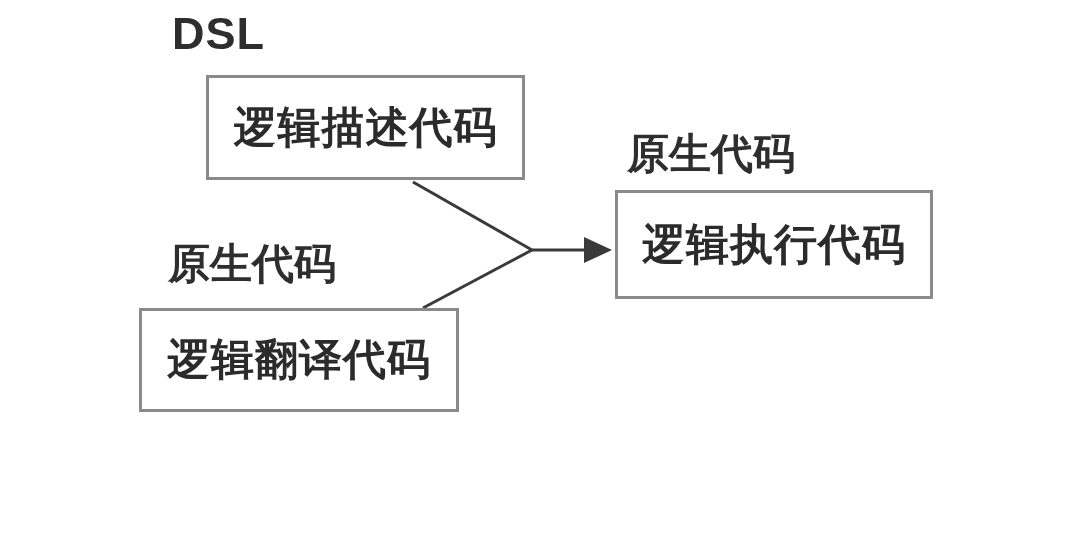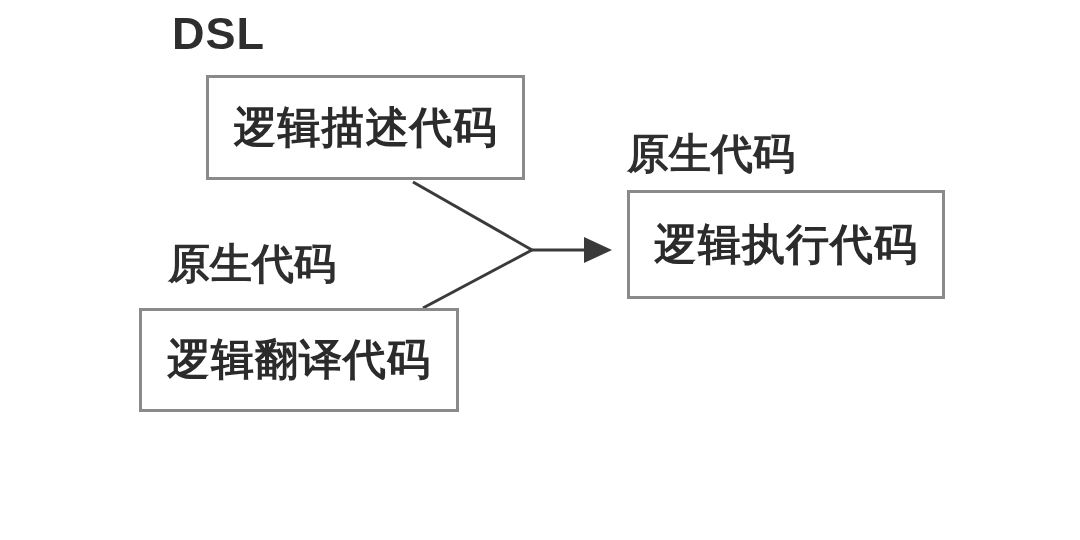--- a/index.html
+++ b/index.html
@@ -43,21 +43,21 @@
   }
   .node-box span{
     font-size:43px;
     font-weight:bold;
     color:var(--box-text);
     letter-spacing:1px;
     white-space:nowrap;
   }
   .box-desc{left:158px;top:75px;width:313px;height:99px;margin-left:48px;}
   .box-trans{left:139px;top:308px;width:314px;height:98px;}
-  .box-exec{left:615px;top:190px;width:312px;height:103px;margin-left:12px;}
+  .box-exec{left:615px;top:190px;width:312px;height:103px;}
   .flow-label{
     position:absolute;
     font-weight:bold;
     color:var(--label-text);
     white-space:nowrap;
   }
   .label-dsl{left:172px;top:8px;font-size:45px;letter-spacing:1px;}
   .label-native-left{left:168px;top:236px;font-size:42px;}
   .label-native-right{left:627px;top:126px;font-size:42px;}
   .figure-caption{

